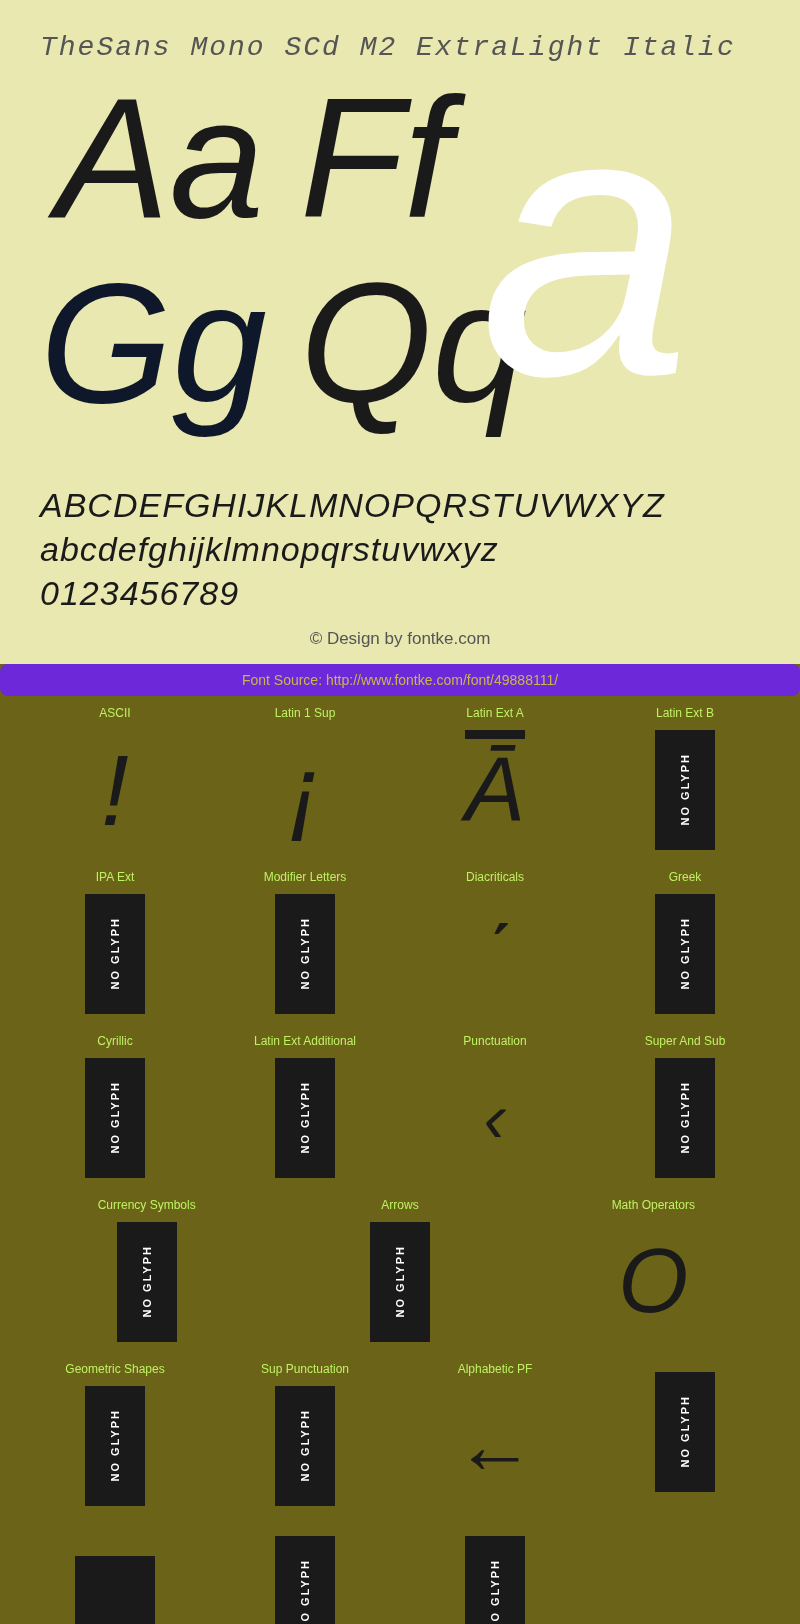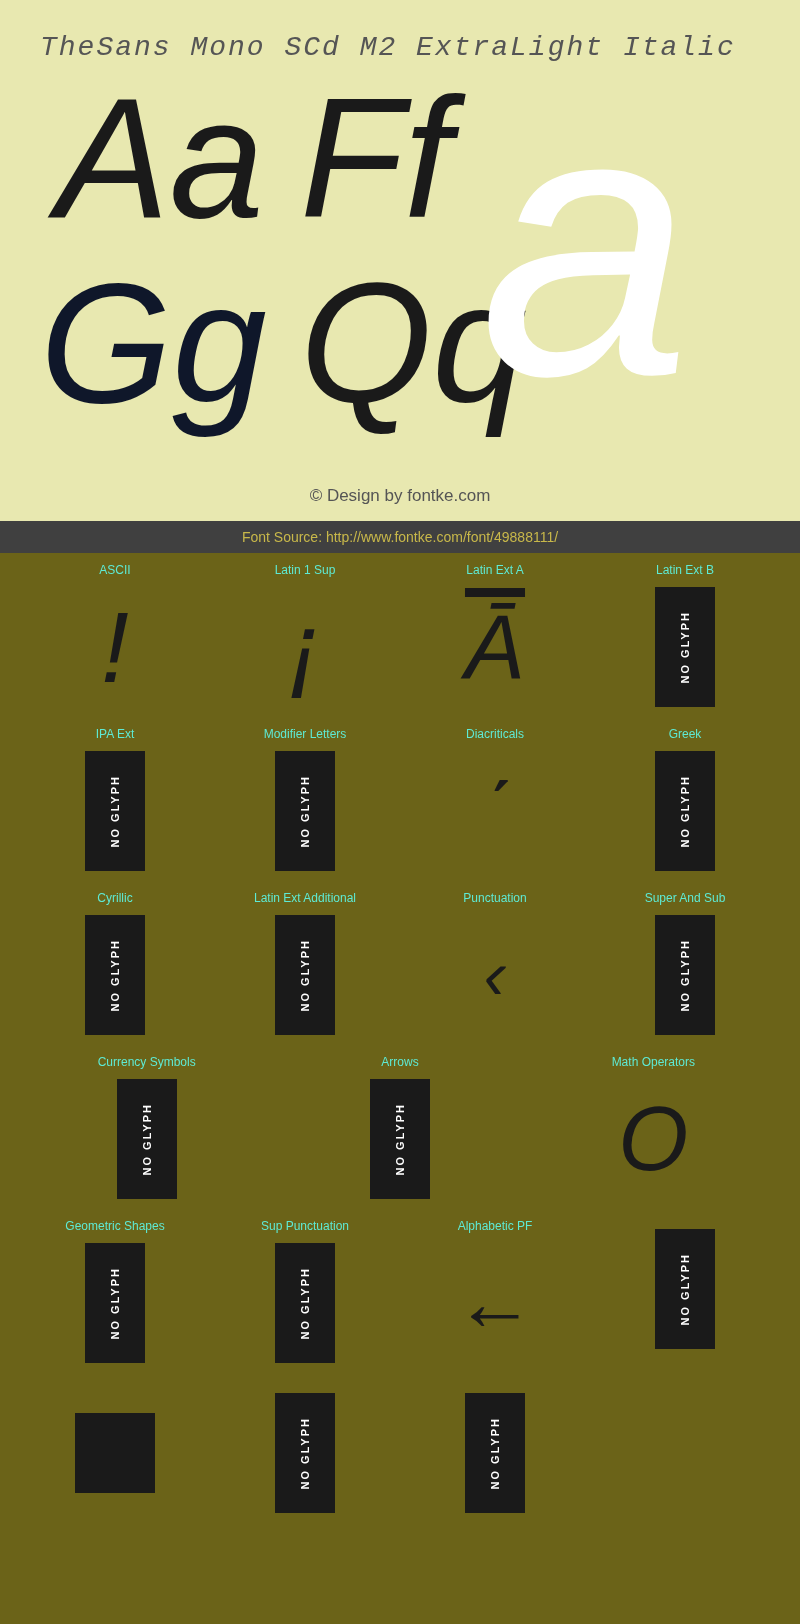--- a/index.html
+++ b/index.html
@@ -34,25 +34,26 @@
     .copyright {
       text-align: center;
       font-size: 17px;
       color: #555;
       margin-top: 13px;
       padding-bottom: 5px;
     }
 
     
     .source-bar {
-      background: #404040;
+      background: #6d28d9;
       padding: 8px 0;
       text-align: center;
       color: #c8b84a;
       font-size: 14px;
+      border-radius: 8px;
     }
 
     
     .glyph-grid {
       background: #6b6318;
       padding: 10px 20px 20px 20px;
     }
     .grid-row {
       display: flex;
       flex-direction: row;
@@ -60,21 +61,21 @@
       margin-bottom: 10px;
     }
     .grid-cell {
       width: 180px;
       display: flex;
       flex-direction: column;
       align-items: center;
     }
     .cell-label {
       font-size: 12px;
-      color: #5eead4;
+      color: #bef264;
       text-align: left;
       margin-bottom: 5px;
       font-family: sans-serif;
     }
     .cell-glyph {
       width: 130px;
       height: 130px;
       display: flex;
       align-items: center;
       justify-content: center;
@@ -130,20 +131,25 @@
   <div style="position:relative; height: 400px;">
 
     <div style="position:absolute; left:0; top:0; font-style:italic; font-weight:200; font-size:170px; color:#1a1a1a; line-height:1;margin-left:16px;">Aa</div>
     <div style="position:absolute; left:260px; top:0; font-style:italic; font-weight:200; font-size:170px; color:#1a1a1a; line-height:1;text-align:right;">Ff</div>
     <div style="position:absolute; left:0; top:185px; font-style:italic; font-weight:200; font-size:170px; color:#0f172a; line-height:1;">Gg</div>
     <div style="position:absolute; left:260px; top:185px; font-style:italic; font-weight:200; font-size:170px; color:#1a1a1a; line-height:1;">Qq</div>
 
     <div style="position:absolute; right:-40px; top:-20px; font-style:italic; font-weight:200; font-size:380px; color:white; line-height:1; overflow:hidden; width:320px;">a</div>
   </div>
 
+  <div class="alphabet-section">
+    <div class="alphabet-line">ABCDEFGHIJKLMNOPQRSTUVWXYZ</div>
+    <div class="alphabet-line">abcdefghijklmnopqrstuvwxyz</div>
+    <div class="alphabet-line">0123456789</div>
+  </div>
 
   <div class="copyright">© Design by fontke.com</div>
 </div>
 
 <div class="source-bar">
   <span>Font Source: http://www.fontke.com/font/49888111/</span>
 </div>
 
 <div class="glyph-grid">
 

